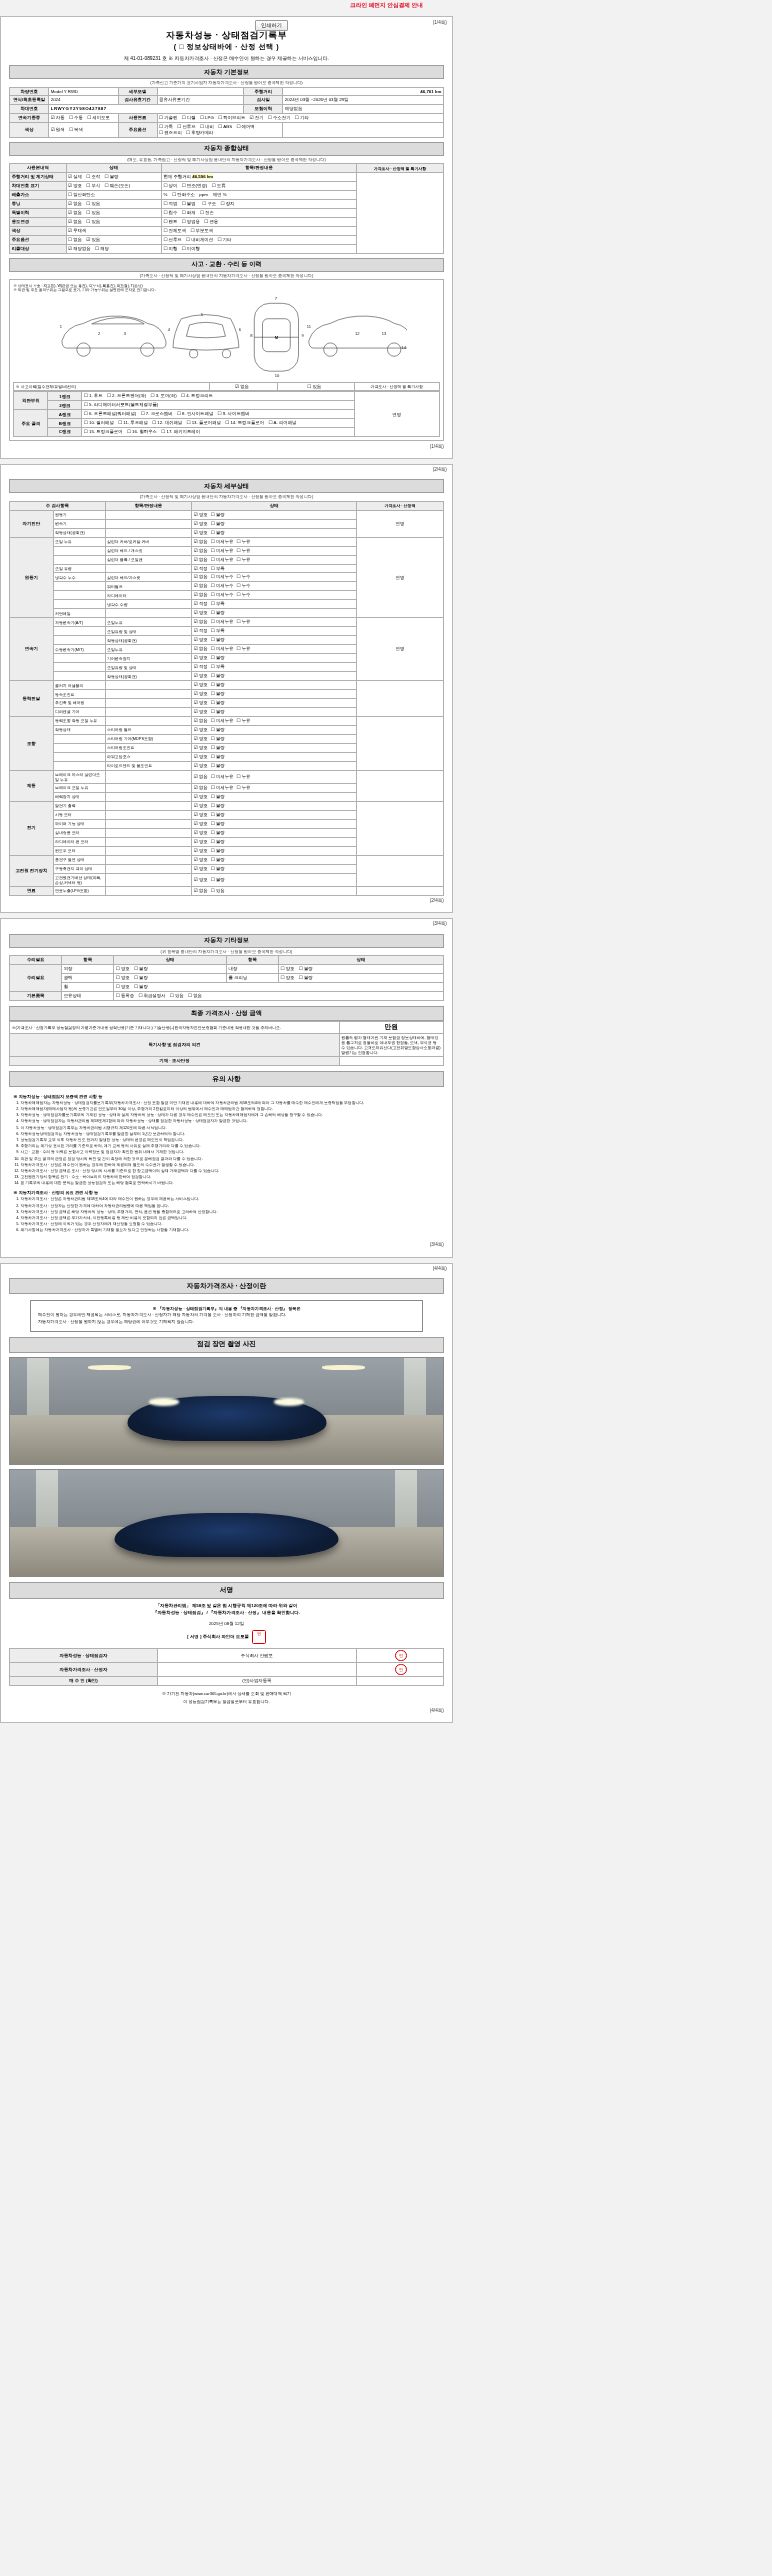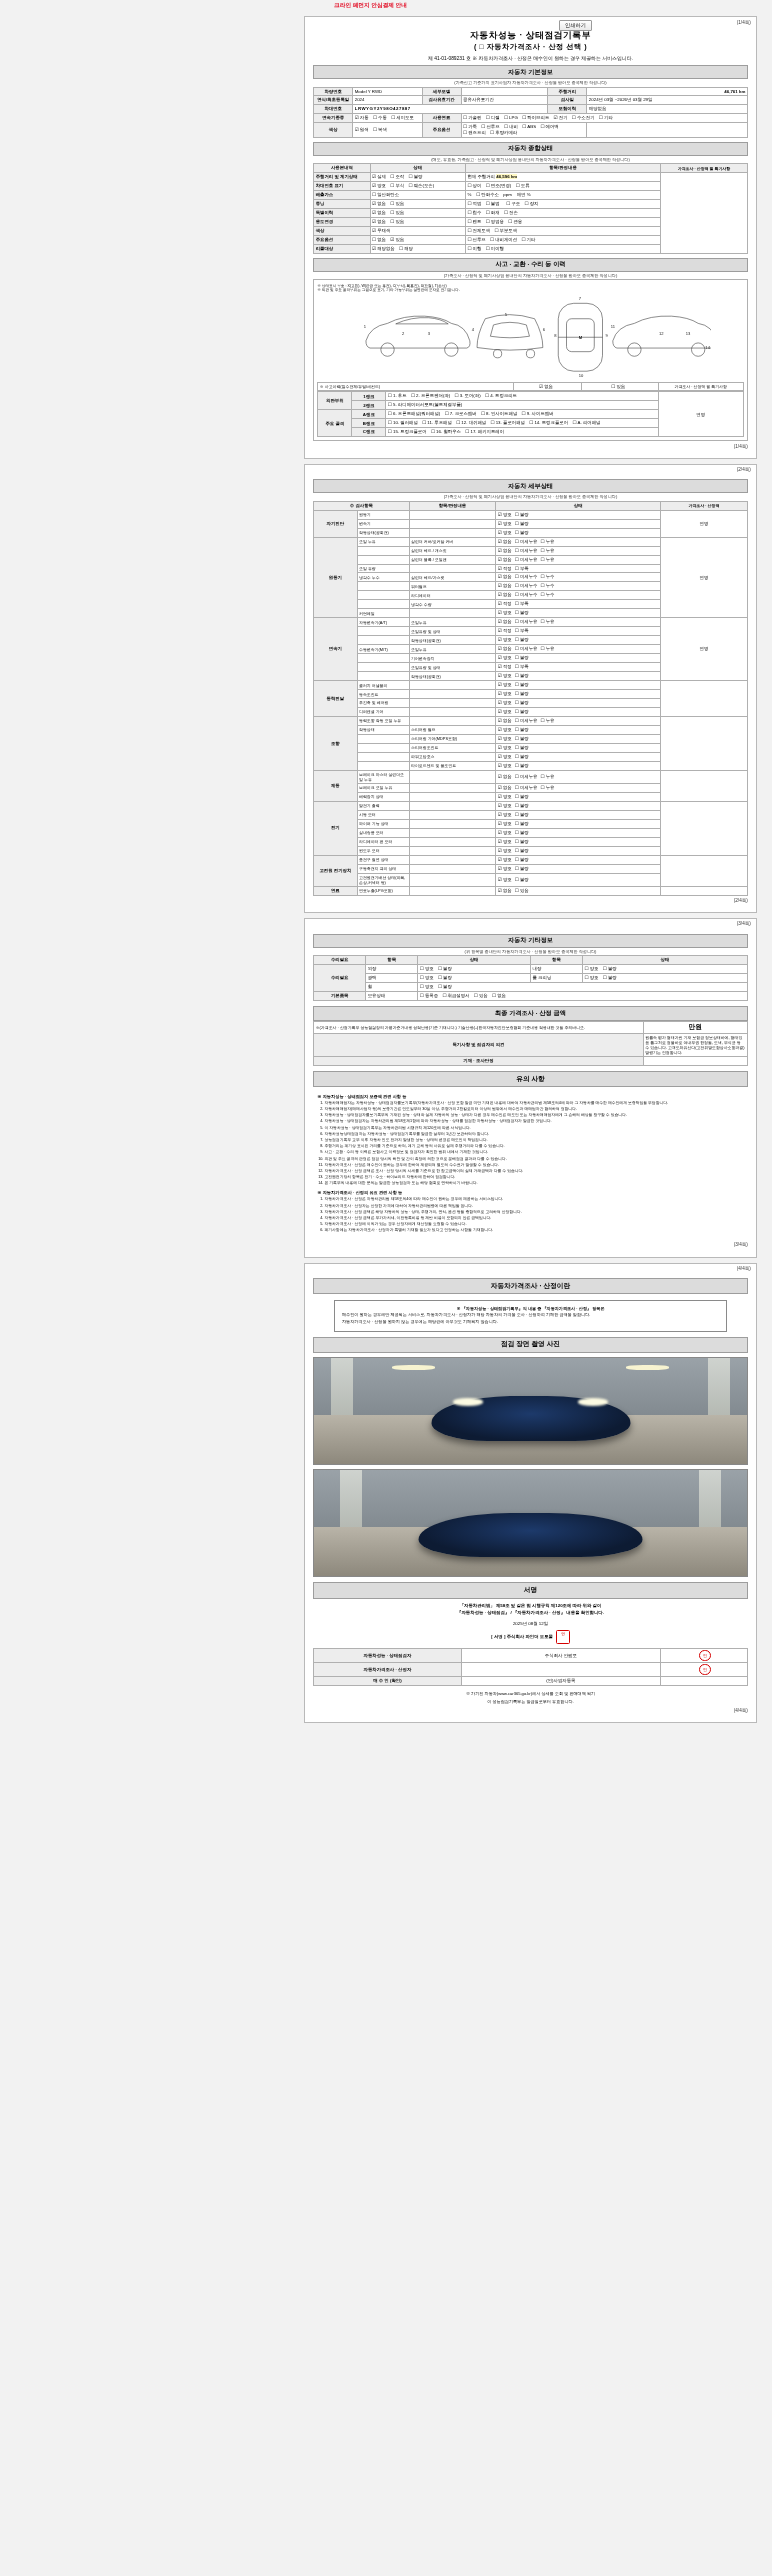--- a/index.html
+++ b/index.html
@@ -6,21 +6,21 @@
   html, body {
     margin: 0; padding: 0;
     background: #f2f2f2;
     font-family: "Liberation Sans", sans-serif;
   }
   body { width: 773px; }
   .page-wrap {
     width: 757px;
     display: flex;
     flex-direction: column;
-    align-items: flex-end;
+    align-items: flex-start;
     background: #f2f2f2;
     padding-bottom: 10.3px;
   }
   .topbar {
     width: 773px;
     height: 11.3px;
     display: flex;
     align-items: center;
     justify-content: center;
     position: relative;
@@ -251,21 +251,21 @@
   <div class="topbar">
     <span class="notice">크라인 페먼지 안심결제 안내</span>
   </div>
 
   <div class="sheet">
     <button class="print-btn">인쇄하기</button>
     <span class="pagemark">(1/4쪽)</span>
 
     <div class="doc-title">
       <span>자동차성능 · 상태점검기록부</span>
-      <span class="sub">( □ 자동차가격조사 · 산정 선택 )</span>
+      <span class="sub">( □ 정보상태바에 · 산정 선택 )</span>
     </div>
     <div class="doc-line">제 41-01-089231 호     ※ 자동차가격조사 · 산정은 매수인이 원하는 경우 제공하는 서비스입니다.</div>
 
     <div class="section-head">자동차 기본정보</div>
     <div class="section-sub">(가족신고 기준가치 표기사업자 자동차가격조사 · 산정을 받아보 중국제한 작성니다)</div>
     <table class="grid">
       <colgroup>
           <col style="width:9%">
           <col style="width:16%">
           <col style="width:9%">

